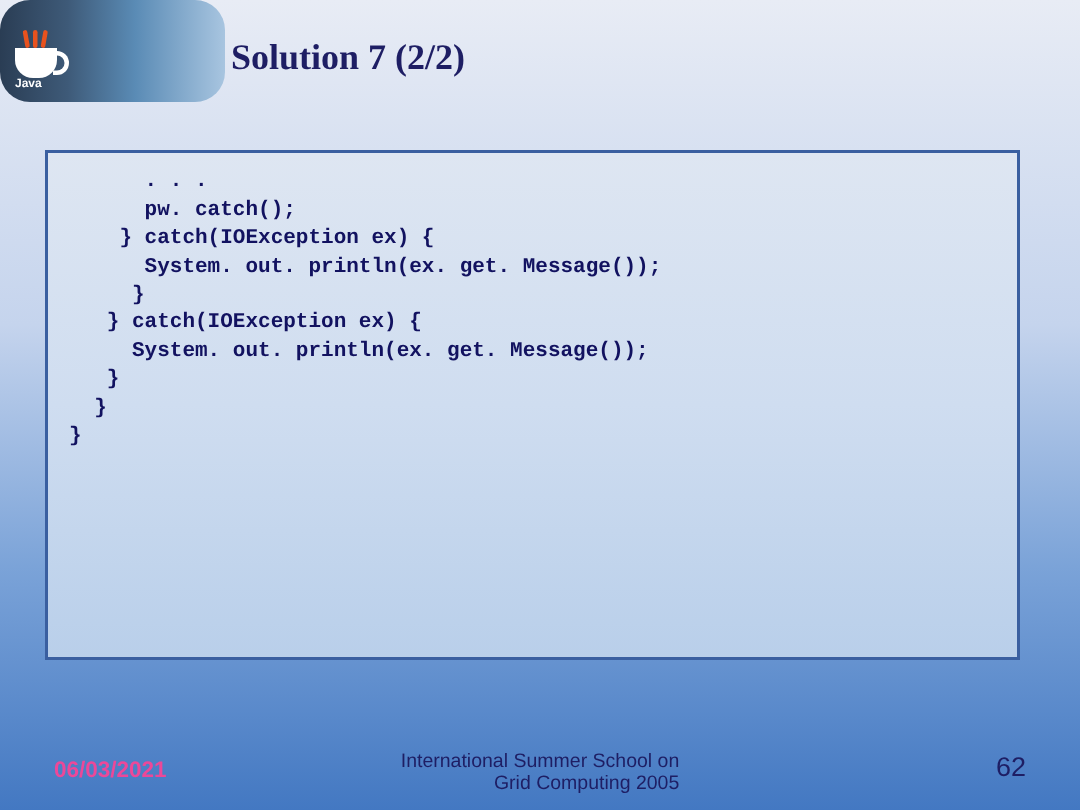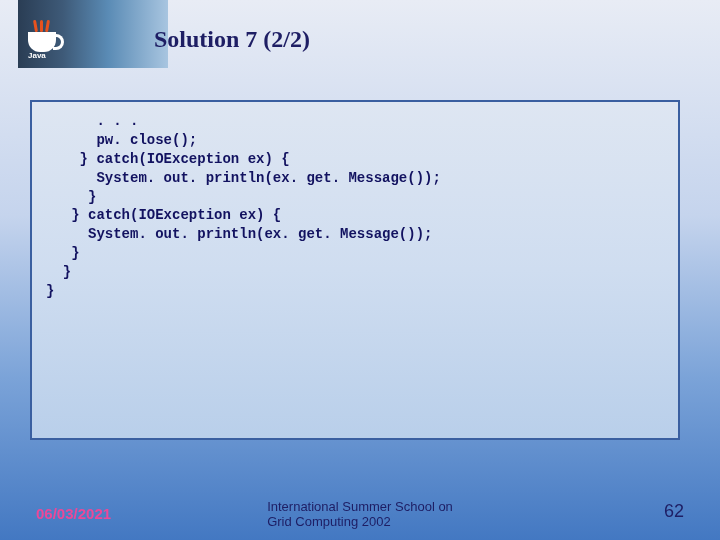--- a/index.html
+++ b/index.html
@@ -9,23 +9,24 @@
     font-family: Arial, sans-serif;
     background: linear-gradient(to bottom, #e8ecf5 0%, #c5d4ed 40%, #7ba3d8 70%, #4378c2 100%);
     overflow: hidden;
     position: relative;
   }
   .header-image {
     width: 150px;
     height: 68px;
     position: absolute;
     top: 0;
-    left: 18px;
+    left: 0;
     background: linear-gradient(to right, #2a3d54 0%, #3e5a78 30%, #5a8bb5 60%, #a8c5e0 100%);
     overflow: hidden;
+    border-radius: 20px;
   }
   .java-logo {
     position: absolute;
     left: 8px;
     top: 20px;
     width: 36px;
     height: 40px;
   }
   .java-cup {
     width: 28px;
@@ -100,21 +101,21 @@
     font-size: 15px;
     color: #ec4899;
     font-family: Arial, sans-serif;
     font-weight: bold;
   }
   .footer-center {
     position: absolute;
     bottom: 10px;
     left: 50%;
     transform: translateX(-50%);
-    text-align: left;
+    text-align: right;
     font-size: 13px;
     color: #1e1e64;
     font-family: Arial, sans-serif;
     line-height: 1.2;
   }
   .footer-page {
     position: absolute;
     bottom: 18px;
     right: 36px;
     font-size: 18px;
@@ -132,29 +133,29 @@
     <div class="steam3"></div>
     <div class="java-cup"></div>
     <div class="java-text">Java</div>
   </div>
 </div>
 
 <div class="title">Solution 7 (2/2)</div>
 
 <div class="code-box">
 <div class="code">      . . .</div>
-<div class="code">      pw. close();</div>
+<div class="code">      pw. catch();</div>
 <div class="code">    } catch(IOException ex) {</div>
 <div class="code">      System. out. println(ex. get. Message());</div>
 <div class="code">     }</div>
 <div class="code">   } catch(IOException ex) {</div>
 <div class="code">     System. out. println(ex. get. Message());</div>
 <div class="code">   }</div>
 <div class="code">  }</div>
 <div class="code">}</div>
 </div>
 
 <div class="footer-date">06/03/2021</div>
 <div class="footer-center">
   <div>International Summer School on</div>
-  <div>Grid Computing 2002</div>
+  <div>Grid Computing 2005</div>
 </div>
 <div class="footer-page">62</div>
 
 </body></html>

